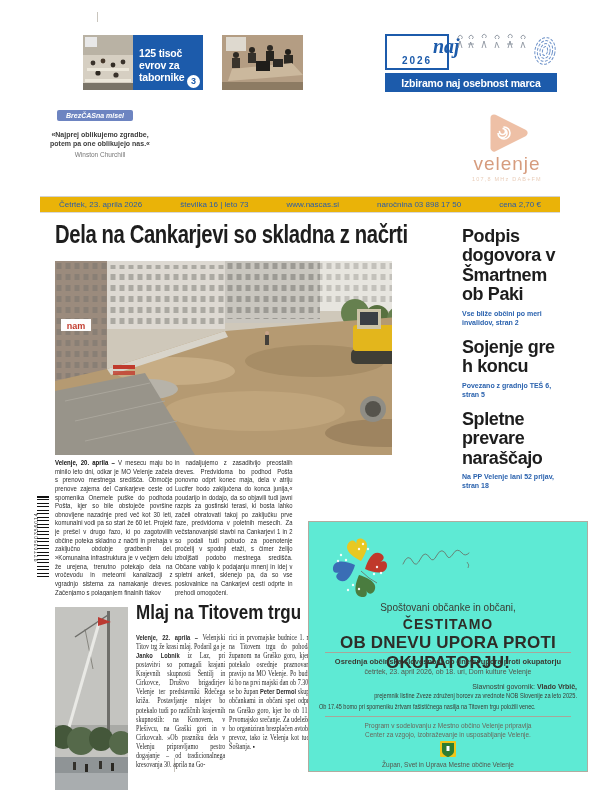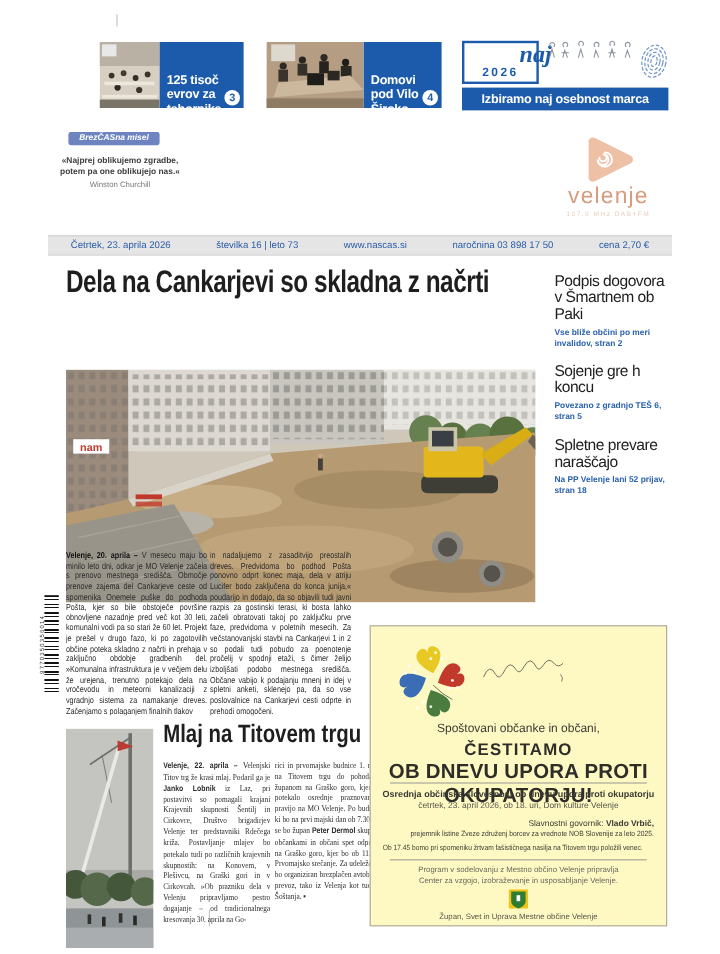--- a/index.html
+++ b/index.html
@@ -7,21 +7,21 @@
         font-family:"Liberation Sans",sans-serif;color:#222;}
   .abs{position:absolute;}
   
   .cropmark{position:absolute;background:#c9c5bd;}
   
   .teaser{position:absolute;display:flex;height:55px;}
   .t-photo{width:50px;height:55px;flex:none;}
   .t-photo svg{display:block;width:100%;height:100%;}
   .t-box{flex:1;background:#1c5bab;color:#fff;position:relative;
          font-weight:bold;font-size:10.5px;line-height:1.13;
-         padding:15px 2px 2px 6px;white-space:pre-line;letter-spacing:-0.2px;}
+         padding:1px 2px 2px 6px;white-space:pre-line;letter-spacing:-0.2px;}
   .t-num{position:absolute;right:3px;bottom:2px;width:13px;height:13px;border-radius:50%;
          background:#fff;color:#1c5bab;font-size:9px;font-weight:bold;
          display:flex;align-items:center;justify-content:center;padding:0;}
   
   .naj{position:absolute;left:385px;top:33px;width:172px;height:59px;}
   .naj-logo{position:absolute;left:0;top:1px;width:64px;height:36px;border:2px solid #1c5bab;
             background:#fff;text-align:center;box-sizing:border-box;}
   .naj-word{font-family:"Liberation Serif",serif;font-style:italic;font-weight:bold;
             font-size:20px;line-height:20px;color:#1c5bab;display:block;margin-top:0;padding-left:46px;}
   .naj-year{font-size:10px;font-weight:bold;color:#1c5bab;display:block;line-height:9px;letter-spacing:2px;}
@@ -42,34 +42,34 @@
             text-shadow:1px 0 0 currentColor,-1px 0 0 currentColor;}
   .logo .p2{position:absolute;left:102px;top:-2px;font-size:100px;font-weight:bold;
             letter-spacing:-7px;line-height:0.82;
             text-shadow:1.5px 0 0 currentColor,-1.5px 0 0 currentColor;}
   .radio{position:absolute;left:452px;top:112px;width:110px;text-align:center;}
   .radio svg{display:block;margin:0 auto;}
   .radio-top{font-size:17px;color:#dcae94;letter-spacing:2px;line-height:1.05;margin-top:2px;}
   .radio-bottom{font-size:19px;font-weight:normal;color:#d69c7e;letter-spacing:1px;line-height:1.05;text-align:center;}
   .radio-freq{font-size:5.5px;color:#e9cdb9;letter-spacing:1.2px;margin-top:2px;}
   
-  .datebar{position:absolute;left:40px;top:196px;width:520px;height:17px;background:#e5e5e5;
+  .datebar{position:absolute;left:40px;top:196px;width:520px;height:17px;background:#eab308;
            border-top:1px solid #d2d2d2;border-bottom:1px solid #d8d8d8;box-sizing:border-box;
            display:flex;align-items:center;justify-content:space-around;
            font-size:8px;color:#2a5ca8;}
   
   .headline{position:absolute;left:55px;top:219px;font-size:26px;font-weight:bold;color:#1e1e1e;
             white-space:nowrap;transform:scaleX(0.78);transform-origin:left top;letter-spacing:-0.5px;}
   
-  .mainphoto{position:absolute;left:55px;top:261px;width:391px;height:194px;overflow:hidden;margin-top:47px;}
+  .mainphoto{position:absolute;left:55px;top:261px;width:337px;height:194px;overflow:hidden;}
   .mainphoto svg{display:block;}
   
   .sidebar{position:absolute;left:462px;top:227px;width:96px;}
   .sb-item{margin-bottom:11px;}
-  .sb-title{font-size:13px;font-weight:400;color:#1d1d1d;line-height:1.08;letter-spacing:-0.4px;}
+  .sb-title{font-size:18px;font-weight:700;color:#1d1d1d;line-height:1.08;letter-spacing:-0.4px;}
   .sb-sub{font-size:7px;font-weight:bold;color:#2a62ae;line-height:1.3;margin-top:4px;}
   
   .leadcol{position:absolute;top:459px;width:140px;height:137px;overflow:hidden;
            font-size:7.2px;line-height:1.2;text-align:justify;color:#2b2b2b;
            transform:scaleX(0.84);transform-origin:left top;}
   .leadcol b{color:#111;}
   
   .barcode{position:absolute;left:30px;top:496px;width:20px;height:84px;}
   .bc-bars{position:absolute;left:7px;top:0;width:12px;height:84px;
            background:repeating-linear-gradient(180deg,#111 0 1.5px,#fff 1.5px 3px,#111 3px 3.8px,#fff 3.8px 7px);}
@@ -77,21 +77,21 @@
           transform:rotate(-90deg);text-align:center;letter-spacing:1px;}
   
   .a2photo{position:absolute;left:55px;top:607px;width:73px;height:183px;overflow:hidden;}
   .a2head{position:absolute;left:136px;top:600px;font-size:21px;font-weight:bold;color:#1e1e1e;
           white-space:nowrap;transform:scaleX(0.81);transform-origin:left top;}
   .a2col{position:absolute;top:634px;width:105px;height:157px;overflow:hidden;
          font-family:"Liberation Serif",serif;font-size:7.2px;line-height:1.26;
          text-align:justify;color:#2b2b2b;transform:scaleX(0.85);transform-origin:left top;}
   .a2col b{font-family:"Liberation Sans",sans-serif;font-size:6.8px;}
   
-  .adbox{position:absolute;left:308px;top:521px;width:248px;height:251px;background:#fef9c3;
+  .adbox{position:absolute;left:308px;top:521px;width:280px;height:251px;background:#5eead4;
          border:1px solid #b0aca0;box-sizing:border-box;color:#3b3a33;}
   .ad-c{position:absolute;left:0;width:100%;text-align:center;}
   .ad-salut{top:80px;font-size:10px;}
   .ad-title{top:94px;font-size:14px;font-weight:bold;letter-spacing:1px;color:#2e2d28;}
   .ad-sub{top:111px;font-size:17px;font-weight:bold;color:#2e2d28;letter-spacing:0.2px;}
   .ad-div{position:absolute;left:16px;right:16px;border-top:1px solid #a8a69a;}
   .ad-event{top:135px;font-size:7.5px;font-weight:bold;white-space:nowrap;}
   .ad-when{top:146px;font-size:7px;color:#55534a;}
   .ad-speaker{position:absolute;right:10px;top:160px;width:230px;text-align:right;font-size:7px;line-height:1.4;}
   .ad-speaker .desc{display:block;font-size:6.3px;white-space:nowrap;
@@ -147,26 +147,20 @@
           <rect x="26" y="18" width="8" height="10" fill="#34302a"></rect>
         <circle cx="48" cy="13" r="3" fill="#2e2a24"></circle>
           <rect x="44" y="16" width="8" height="10" fill="#26231e"></rect>
         <circle cx="66" cy="17" r="3" fill="#1f1d18"></circle>
           <rect x="62" y="20" width="9" height="11" fill="#2b2822"></rect>
         <polygon points="10,34 70,28 81,40 6,46" fill="#cbb89d"></polygon>
         <rect x="34" y="26" width="14" height="10" fill="#1f1d1a"></rect>
         <rect x="51" y="24" width="10" height="8" fill="#2b2824"></rect>
         <rect x="0" y="47" width="81" height="8" fill="#8d7b63"></rect>
       </svg>
-    </div>
-    <div class="t-box">
-      <span>Domovi
-pod Vilo
-Široko</span>
-      <span class="t-num">4</span>
     </div>
   </div>
 
   <div class="naj">
     <div class="naj-logo">
       <span class="naj-word">naj</span>
       <span class="naj-year">2026</span>
     </div>
     <svg class="abs" style="left:69px;top:0;" width="78" height="17" viewBox="0 0 78 17">
       <g stroke="#8b939e" stroke-width="0.9" fill="none">

